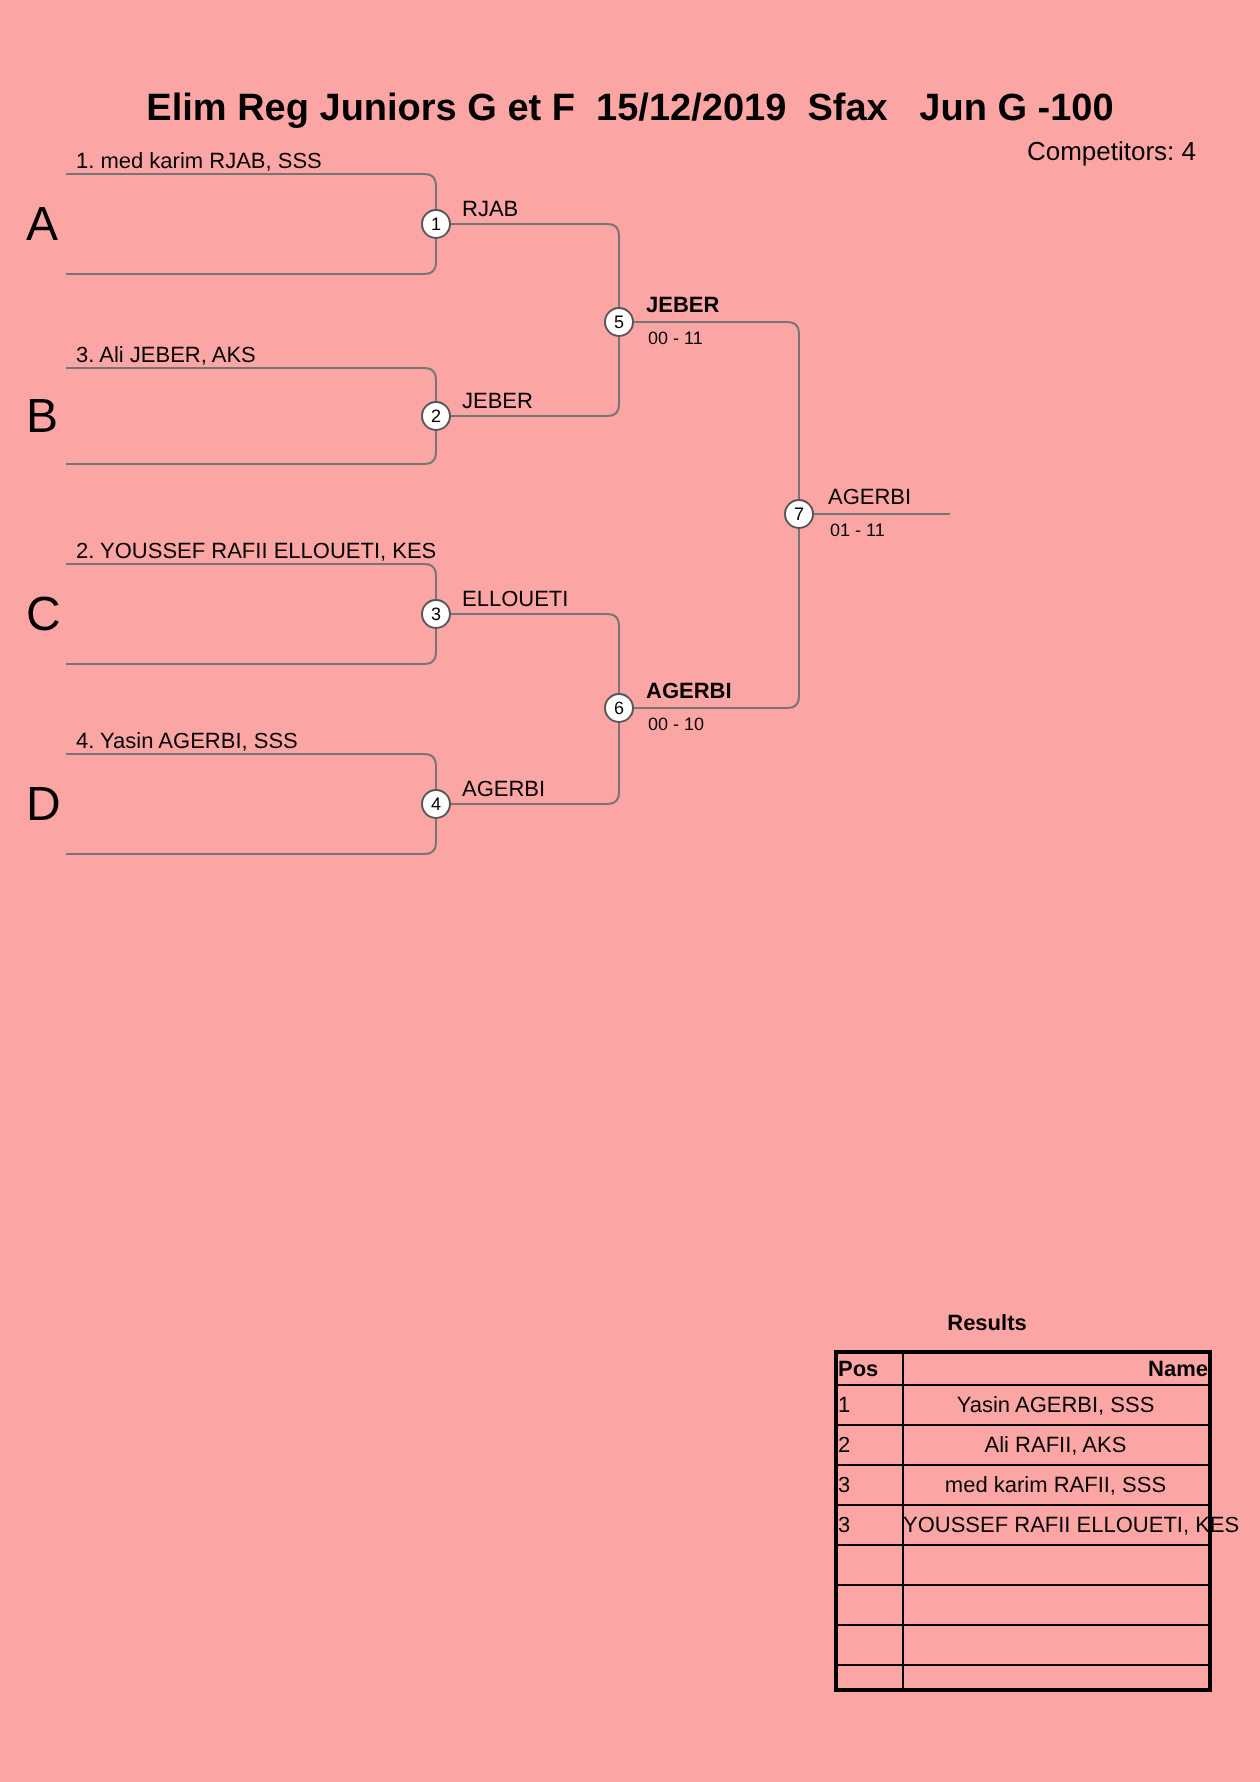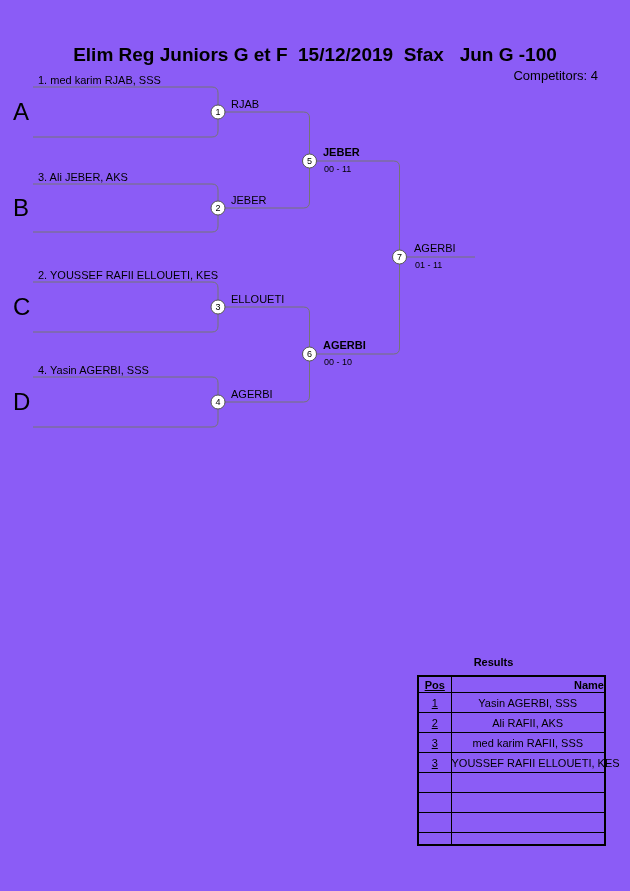--- a/index.html
+++ b/index.html
@@ -1,20 +1,20 @@
 <!DOCTYPE html>
 <html><head>
 <meta charset="utf-8">
 <style>
   html, body { margin: 0; padding: 0; background: #ffffff; }
   .page {
     position: relative;
     width: 630px;
     height: 891px;
-    background: #8b5cf6;
+    background: #fca5a5;
     color: #000000;
     font-family: "Liberation Sans", sans-serif;
     overflow: hidden;
   }
   .title {
     position: absolute;
     top: 44px;
     left: 0;
     width: 630px;
     text-align: center;
@@ -57,21 +57,21 @@
     font-size: 11px;
   }
   table.results th, table.results td {
     border: 1px solid #000000;
     padding: 0;
     vertical-align: middle;
   }
   table.results th { height: 15px; font-weight: bold; font-size: 11px; }
   table.results tr.r td { height: 19px; }
   table.results tr.last td { height: 11px; }
-  td.pos, th.pos { text-align: center; text-decoration: underline; }
+  td.pos, th.pos { text-align: left; }
   td.name { padding-left: 5px; white-space: nowrap; overflow: visible; text-align: center; }
   th.name { text-align: right; }
 </style>
 </head>
 <body>
 
 <div class="page">
 
   <div class="title">Elim Reg Juniors G et F  15/12/2019  Sfax   Jun G -100</div>
   <div class="competitors">Competitors: 4</div>

